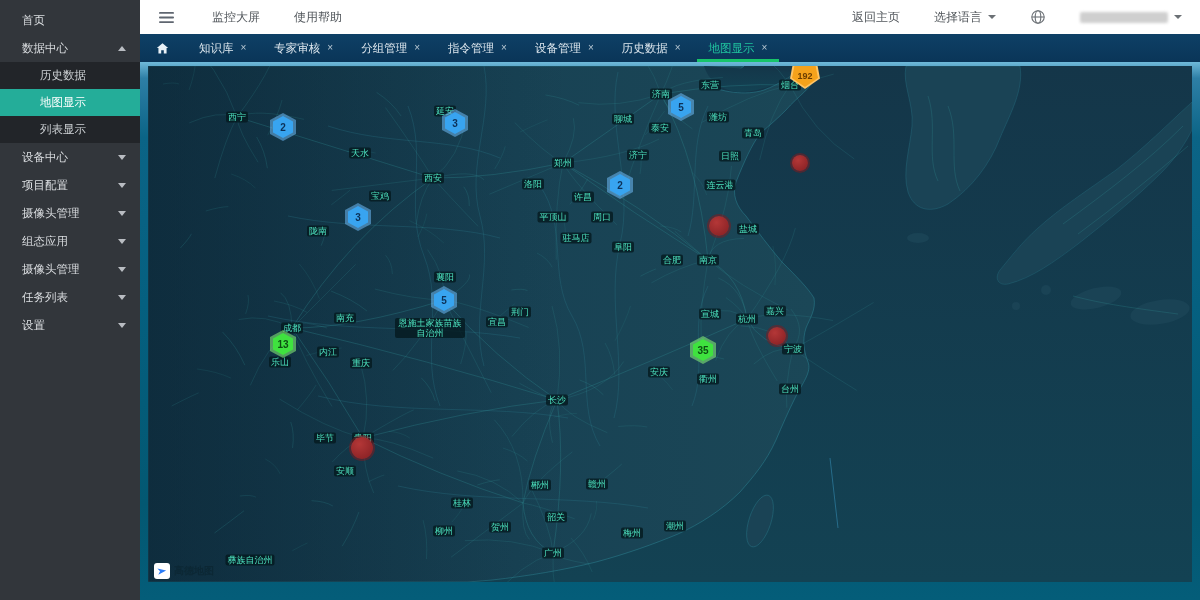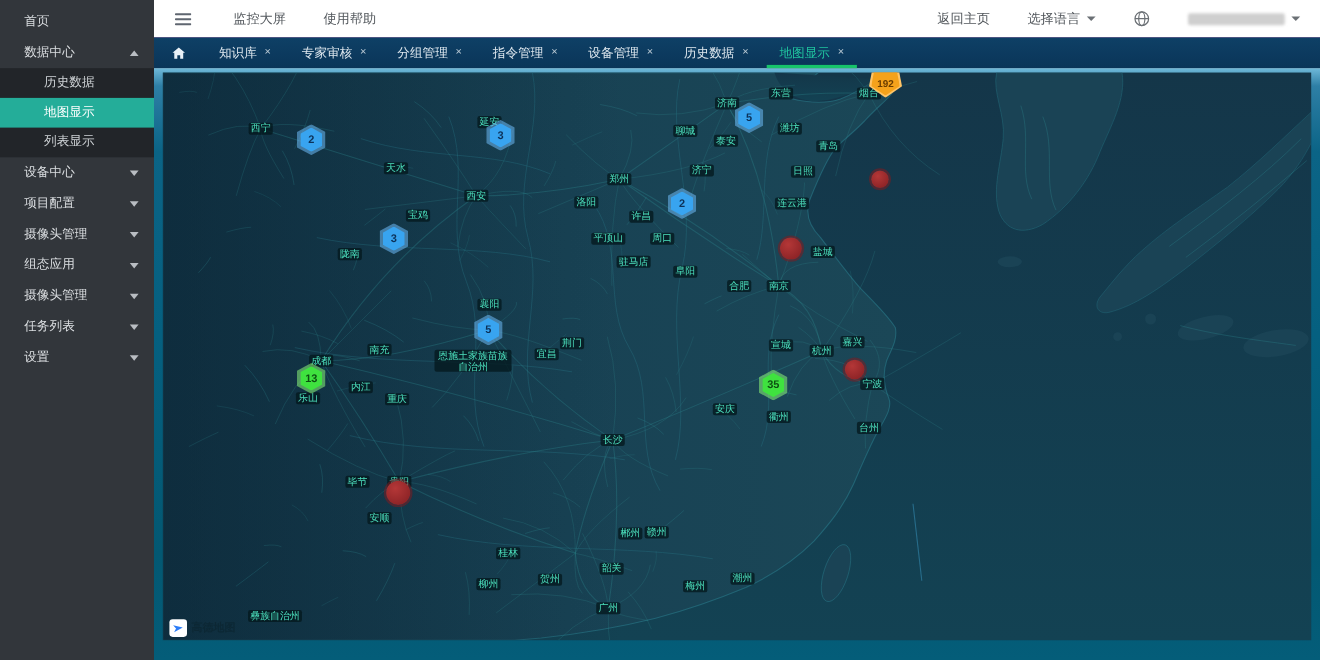--- a/index.html
+++ b/index.html
@@ -463,21 +463,21 @@
           <span class="city-label" style="left: 180px; top: 286px;">内江</span>
           <span class="city-label" style="left: 132px; top: 296px;">乐山</span>
           <span class="city-label" style="left: 213px; top: 297px;">重庆</span>
           <span class="city-label" style="left: 409px; top: 334px;">长沙</span>
           <span class="city-label" style="left: 215px; top: 372px;">贵阳</span>
           <span class="city-label" style="left: 177px; top: 372px;">毕节</span>
           <span class="city-label" style="left: 197px; top: 405px;">安顺</span>
           <span class="city-label" style="left: 314px; top: 437px;">桂林</span>
           <span class="city-label" style="left: 296px; top: 465px;">柳州</span>
           <span class="city-label" style="left: 352px; top: 461px;">贺州</span>
-          <span class="city-label" style="left: 392px; top: 419px; margin-left: 33px;">郴州</span>
+          <span class="city-label" style="left: 392px; top: 419px;">郴州</span>
           <span class="city-label" style="left: 449px; top: 418px;">赣州</span>
           <span class="city-label" style="left: 408px; top: 451px;">韶关</span>
           <span class="city-label" style="left: 484px; top: 467px;">梅州</span>
           <span class="city-label" style="left: 405px; top: 487px;">广州</span>
           <span class="city-label" style="left: 527px; top: 460px;">潮州</span>
           <span class="city-label" style="left: 102px; top: 494px;">彝族自治州</span>
         </div>
       <div class="layer">
           <div class="cluster blue" style="left: 135px; top: 61px;">
             <div class="inner">2</div>

